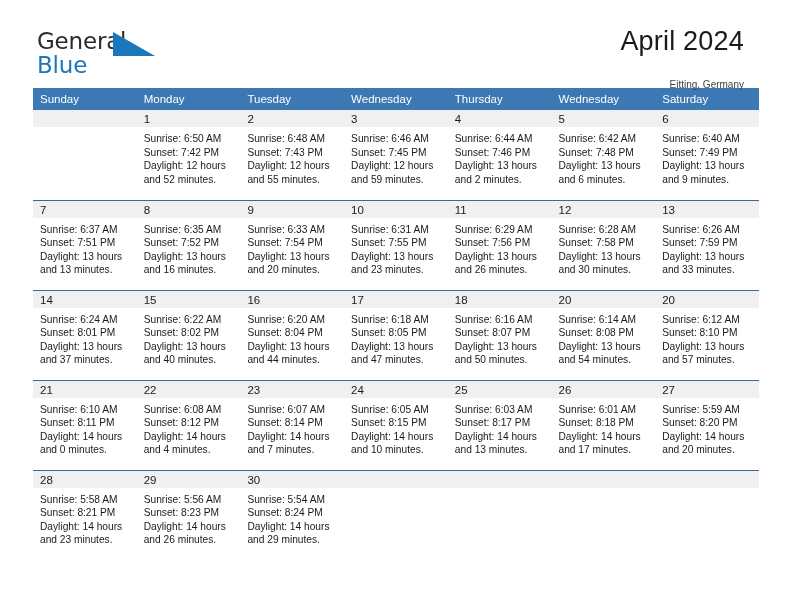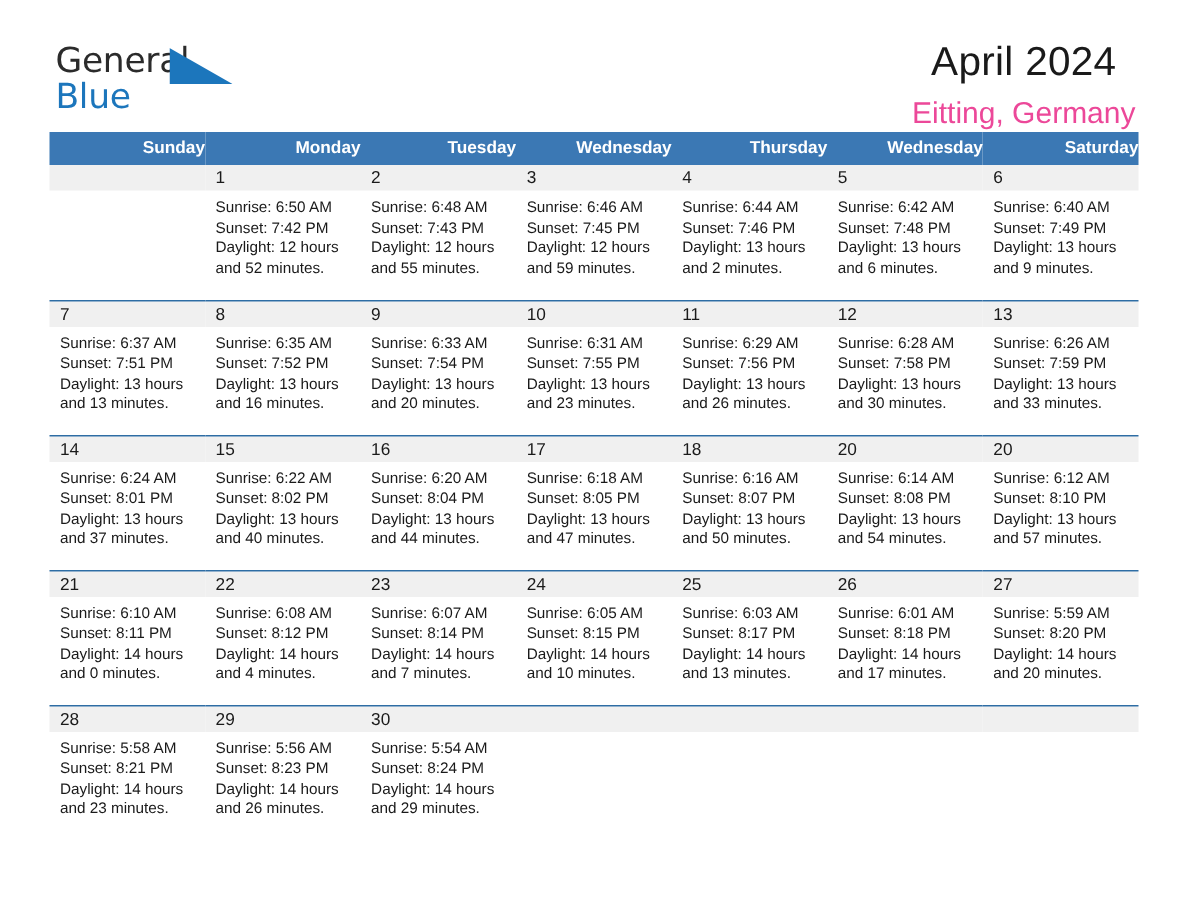--- a/index.html
+++ b/index.html
@@ -53,51 +53,51 @@
   .logo-row2 {
     display: block;
     font-size: 23px;
     color: #1c76bc;
     margin-top: 1px;
     letter-spacing: -0.2px;
     font-family: "DejaVu Sans", sans-serif;
   }
   .title-block {
     position: absolute;
-    right: 2px;
+    right: 15px;
     top: 26px;
-    text-align: center;
+    text-align: right;
   }
   .cal-title {
     font-size: 27px;
     color: #1a1a1a;
     font-weight: normal;
     line-height: 1.15;
     letter-spacing: 0.2px;
   }
   .cal-subtitle {
-    font-size: 20px;
-    color: #ec4899;
-    margin-top: 7px;
+    font-size: 10px;
+    color: #404040;
+    margin-top: 22px;
     line-height: 1.2;
   }
 
   
   .calendar {
     margin-top: 18px;
     width: 726px;
     border-collapse: collapse;
     table-layout: fixed;
   }
   .calendar th {
     background: #3b78b4;
     color: #ffffff;
     font-size: 11.5px;
-    font-weight: bold;
-    text-align: right;
+    font-weight: normal;
+    text-align: left;
     padding: 5px 0 5px 7px;
     height: 19px;
     box-sizing: border-box;
   }
   .weekrow {
     height: 90px;
   }
   .calendar td {
     vertical-align: top;
     padding: 0;

